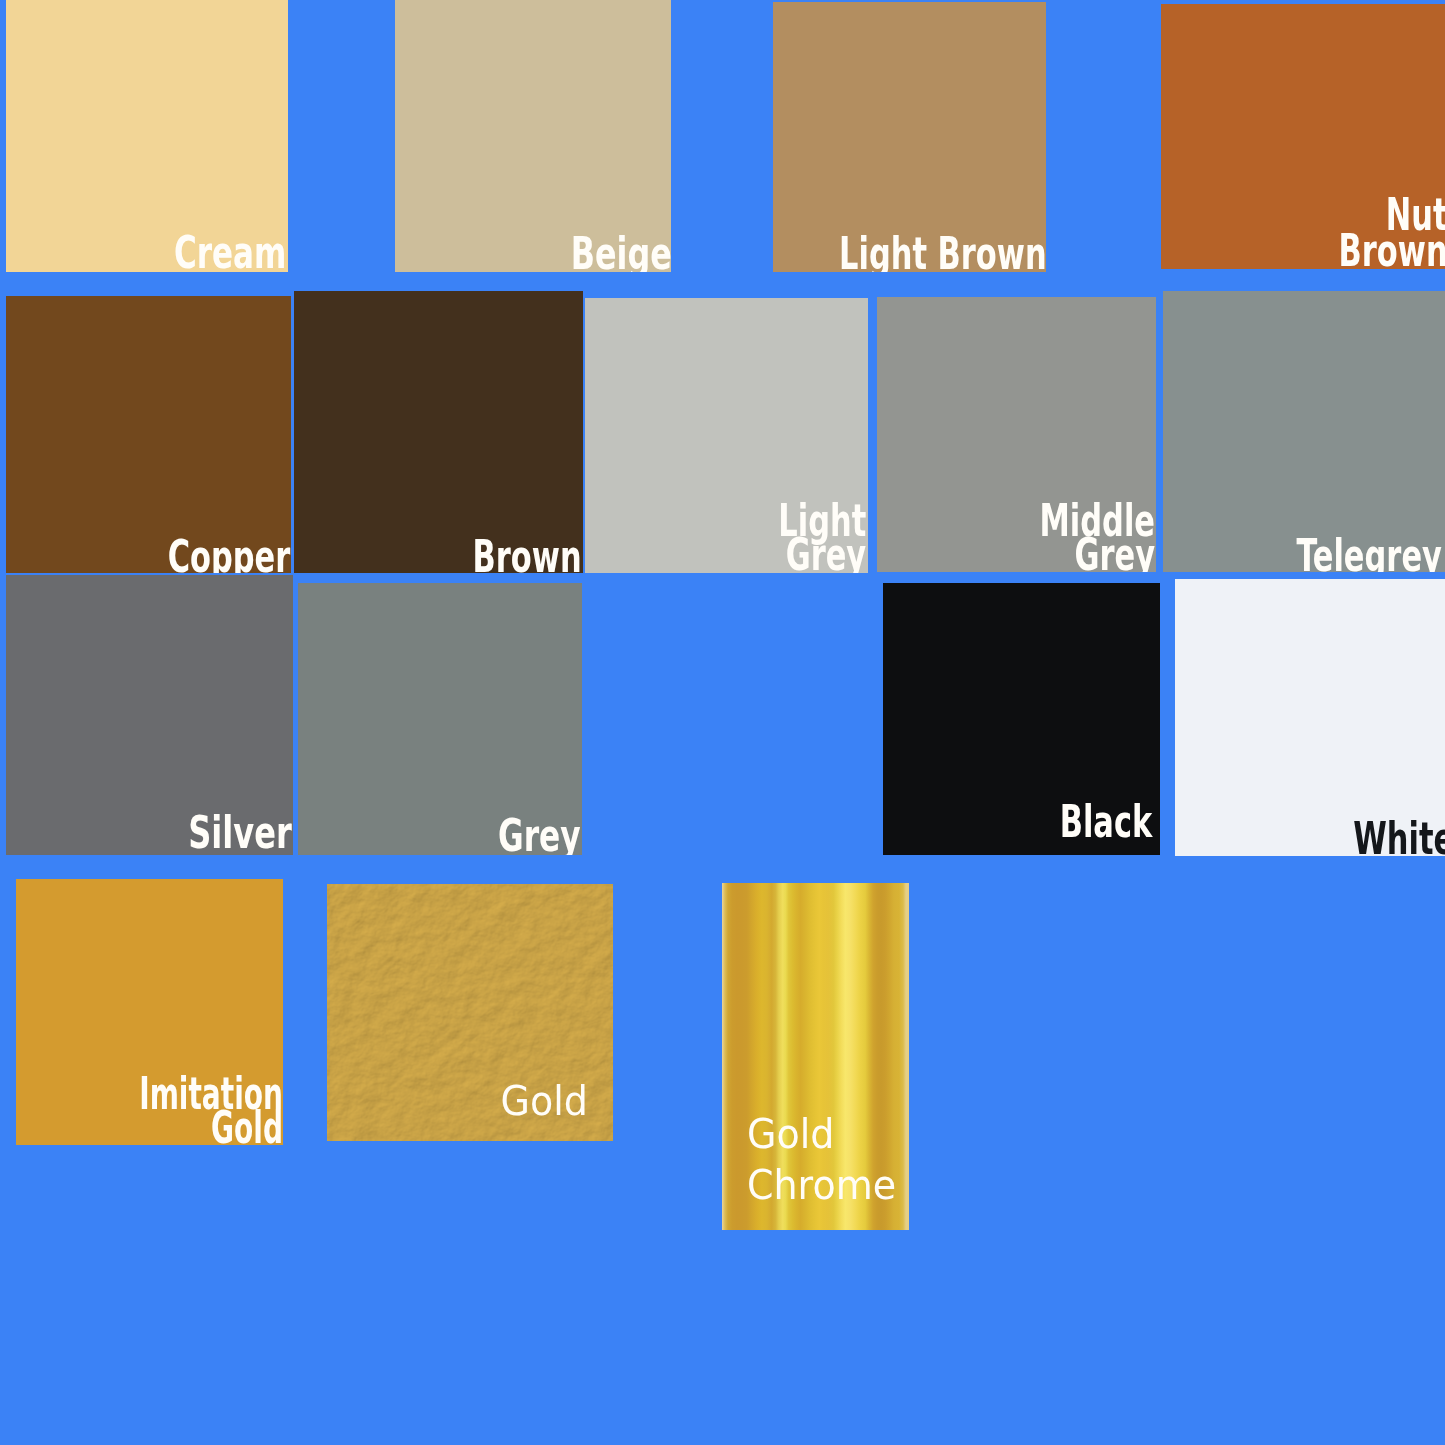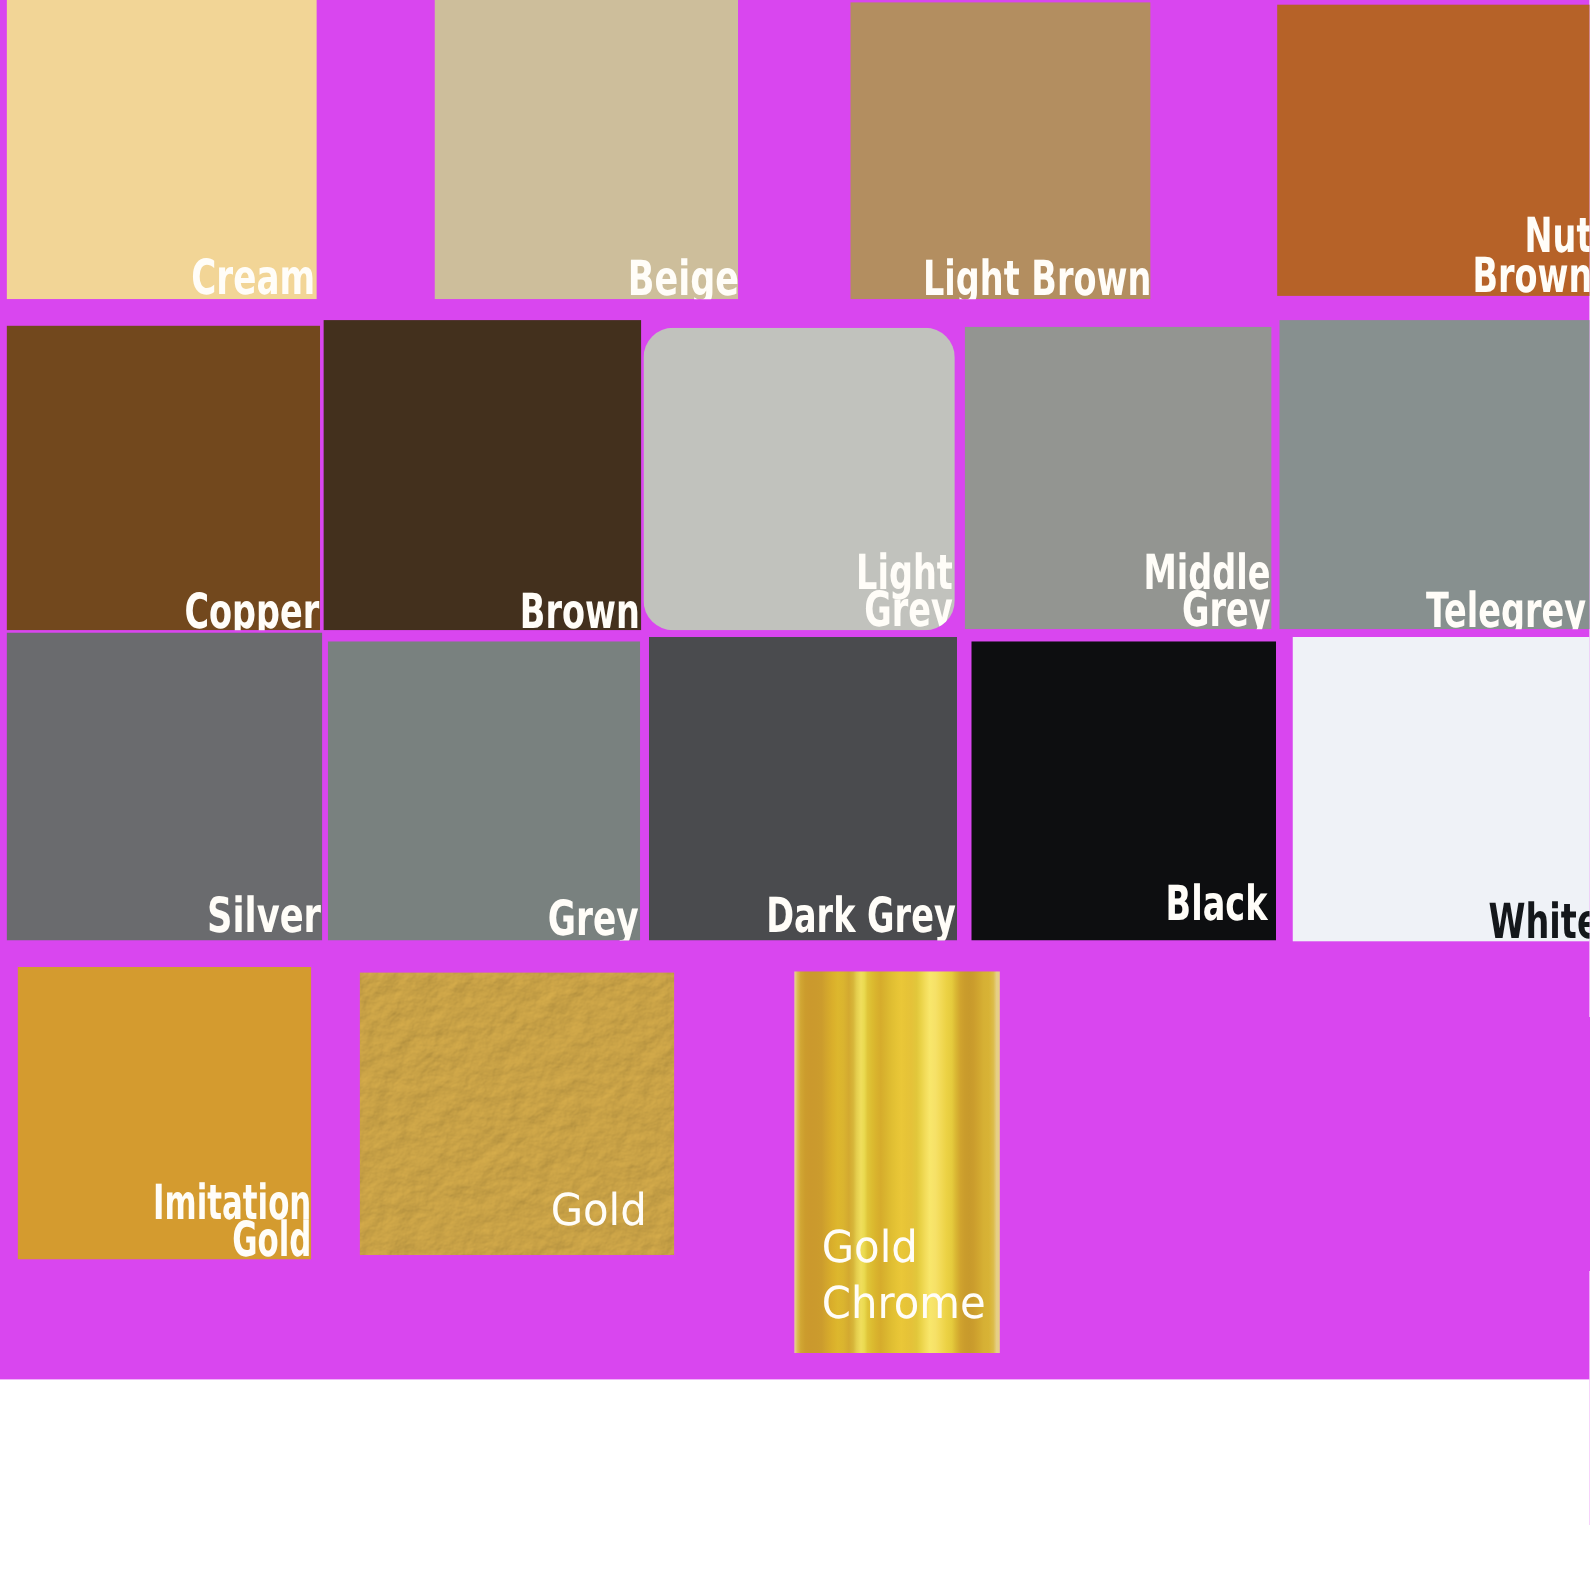--- a/index.html
+++ b/index.html
@@ -1,19 +1,19 @@
 <!DOCTYPE html>
 <html><head>
 <meta charset="utf-8">
 <title>Colour Swatch Chart</title>
 <style>
   html,body{margin:0;padding:0;background:#ffffff;}
   body{width:1445px;height:1445px;overflow:hidden;position:relative;
        font-family:"DejaVu Sans","Liberation Sans",sans-serif;}
-  .stage{position:absolute;left:0;top:0;width:1445px;height:1254px;background:#d946ef;}
+  .stage{position:absolute;left:0;top:0;width:1445px;height:1445px;background:#3b82f6;}
   .sw{position:absolute;box-sizing:border-box;overflow:hidden;}
   .fill{position:absolute;left:0;top:0;right:0;bottom:0;}
   .tex{position:absolute;left:0;top:0;right:0;bottom:0;pointer-events:none;
        background:#cba345;opacity:.42;filter:url(#leafTex);}
   .lbl{position:absolute;white-space:pre;}
   .lbl.bold{font-family:"DejaVu Sans Condensed","DejaVu Sans",sans-serif;
             font-weight:700;font-stretch:condensed;}
   .lbl.thin{font-family:"DejaVu Sans","Liberation Sans",sans-serif;font-weight:400;}
 </style>
 </head>
@@ -50,45 +50,41 @@
 Brown</div>
   </div>
   <div class="sw" style="left: 6px; top: 296px; width: 285px; height: 277px;">
     <div class="fill" style="background: rgb(114, 72, 29);"></div>
     <div class="lbl bold" style="color: rgb(255, 253, 248); font-size: 44px; line-height: 34px; text-align: right; bottom: -1px; right: 1px; transform-origin: 100% 100%; transform: scaleX(0.77);">Copper</div>
   </div>
   <div class="sw" style="left: 294px; top: 291px; width: 289px; height: 282px;">
     <div class="fill" style="background: rgb(67, 48, 29);"></div>
     <div class="lbl bold" style="color: rgb(255, 253, 248); font-size: 44px; line-height: 34px; text-align: right; bottom: -1px; right: 1px; transform-origin: 100% 100%; transform: scaleX(0.77);">Brown</div>
   </div>
-  <div class="sw" style="left: 585px; top: 298px; width: 283px; height: 275px; border-radius: 27px;">
+  <div class="sw" style="left: 585px; top: 298px; width: 283px; height: 275px;">
     <div class="fill" style="background: rgb(193, 194, 189);"></div>
     <div class="lbl bold" style="color: rgb(255, 253, 248); font-size: 44px; line-height: 34px; text-align: right; bottom: 1px; right: 2px; transform-origin: 100% 100%; transform: scaleX(0.77);">Light
 Grey</div>
   </div>
   <div class="sw" style="left: 877px; top: 297px; width: 279px; height: 275px;">
     <div class="fill" style="background: rgb(147, 149, 145);"></div>
     <div class="lbl bold" style="color: rgb(255, 253, 248); font-size: 44px; line-height: 34px; text-align: right; bottom: 0px; right: 1px; transform-origin: 100% 100%; transform: scaleX(0.77);">Middle
 Grey</div>
   </div>
   <div class="sw" style="left: 1163px; top: 291px; width: 297px; height: 281px;">
     <div class="fill" style="background: rgb(135, 144, 143);"></div>
     <div class="lbl bold" style="color: rgb(255, 253, 248); font-size: 44px; line-height: 34px; text-align: right; bottom: -1px; right: 18px; transform-origin: 100% 100%; transform: scaleX(0.77);">Telegrey</div>
   </div>
   <div class="sw" style="left: 6px; top: 575px; width: 287px; height: 280px;">
     <div class="fill" style="background: rgb(106, 107, 110);"></div>
     <div class="lbl bold" style="color: rgb(255, 253, 248); font-size: 44px; line-height: 34px; text-align: right; bottom: 5px; right: 1px; transform-origin: 100% 100%; transform: scaleX(0.8105);">Silver</div>
   </div>
   <div class="sw" style="left: 298px; top: 583px; width: 284px; height: 272px;">
     <div class="fill" style="background: rgb(121, 129, 127);"></div>
     <div class="lbl bold" style="color: rgb(255, 253, 248); font-size: 44px; line-height: 34px; text-align: right; bottom: 2px; right: 1px; transform-origin: 100% 100%; transform: scaleX(0.7897);">Grey</div>
-  </div>
-  <div class="sw" style="left: 590px; top: 579px; width: 280px; height: 276px;">
-    <div class="fill" style="background: rgb(74, 75, 78);"></div>
-    <div class="lbl bold" style="color: rgb(255, 253, 248); font-size: 44px; line-height: 34px; text-align: right; bottom: 5px; right: 1px; transform-origin: 100% 100%; transform: scaleX(0.77);">Dark Grey</div>
   </div>
   <div class="sw" style="left: 883px; top: 583px; width: 277px; height: 272px;">
     <div class="fill" style="background: rgb(13, 14, 16);"></div>
     <div class="lbl bold" style="color: rgb(255, 253, 248); font-size: 44px; line-height: 34px; text-align: right; bottom: 16px; right: 8px; transform-origin: 100% 100%; transform: scaleX(0.77);">Black</div>
   </div>
   <div class="sw" style="left: 1175px; top: 579px; width: 285px; height: 277px;">
     <div class="fill" style="background: rgb(239, 242, 247);"></div>
     <div class="lbl bold" style="color: rgb(20, 23, 27); font-size: 44px; line-height: 34px; text-align: right; bottom: 0px; right: 6px; transform-origin: 100% 100%; transform: scaleX(0.77);">White</div>
   </div>
   <div class="sw" style="left: 16px; top: 879px; width: 267px; height: 266px; padding-left: 12px;">

